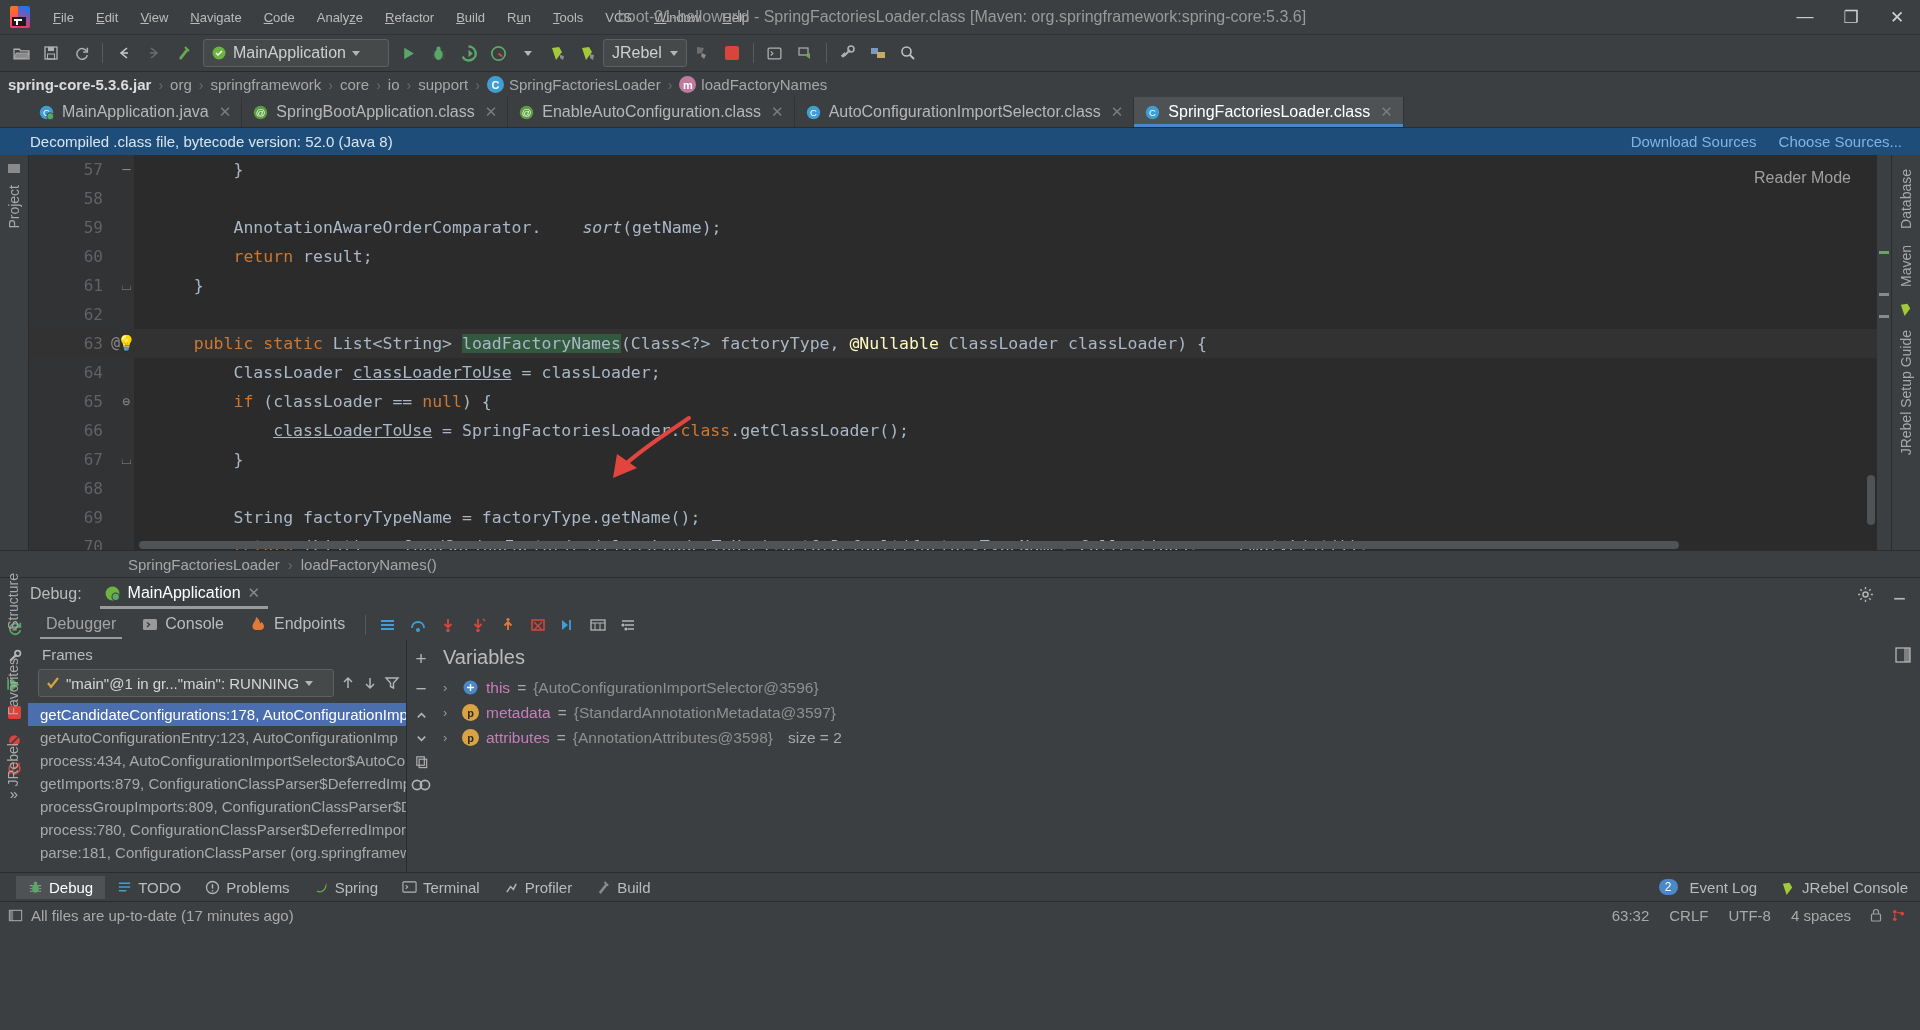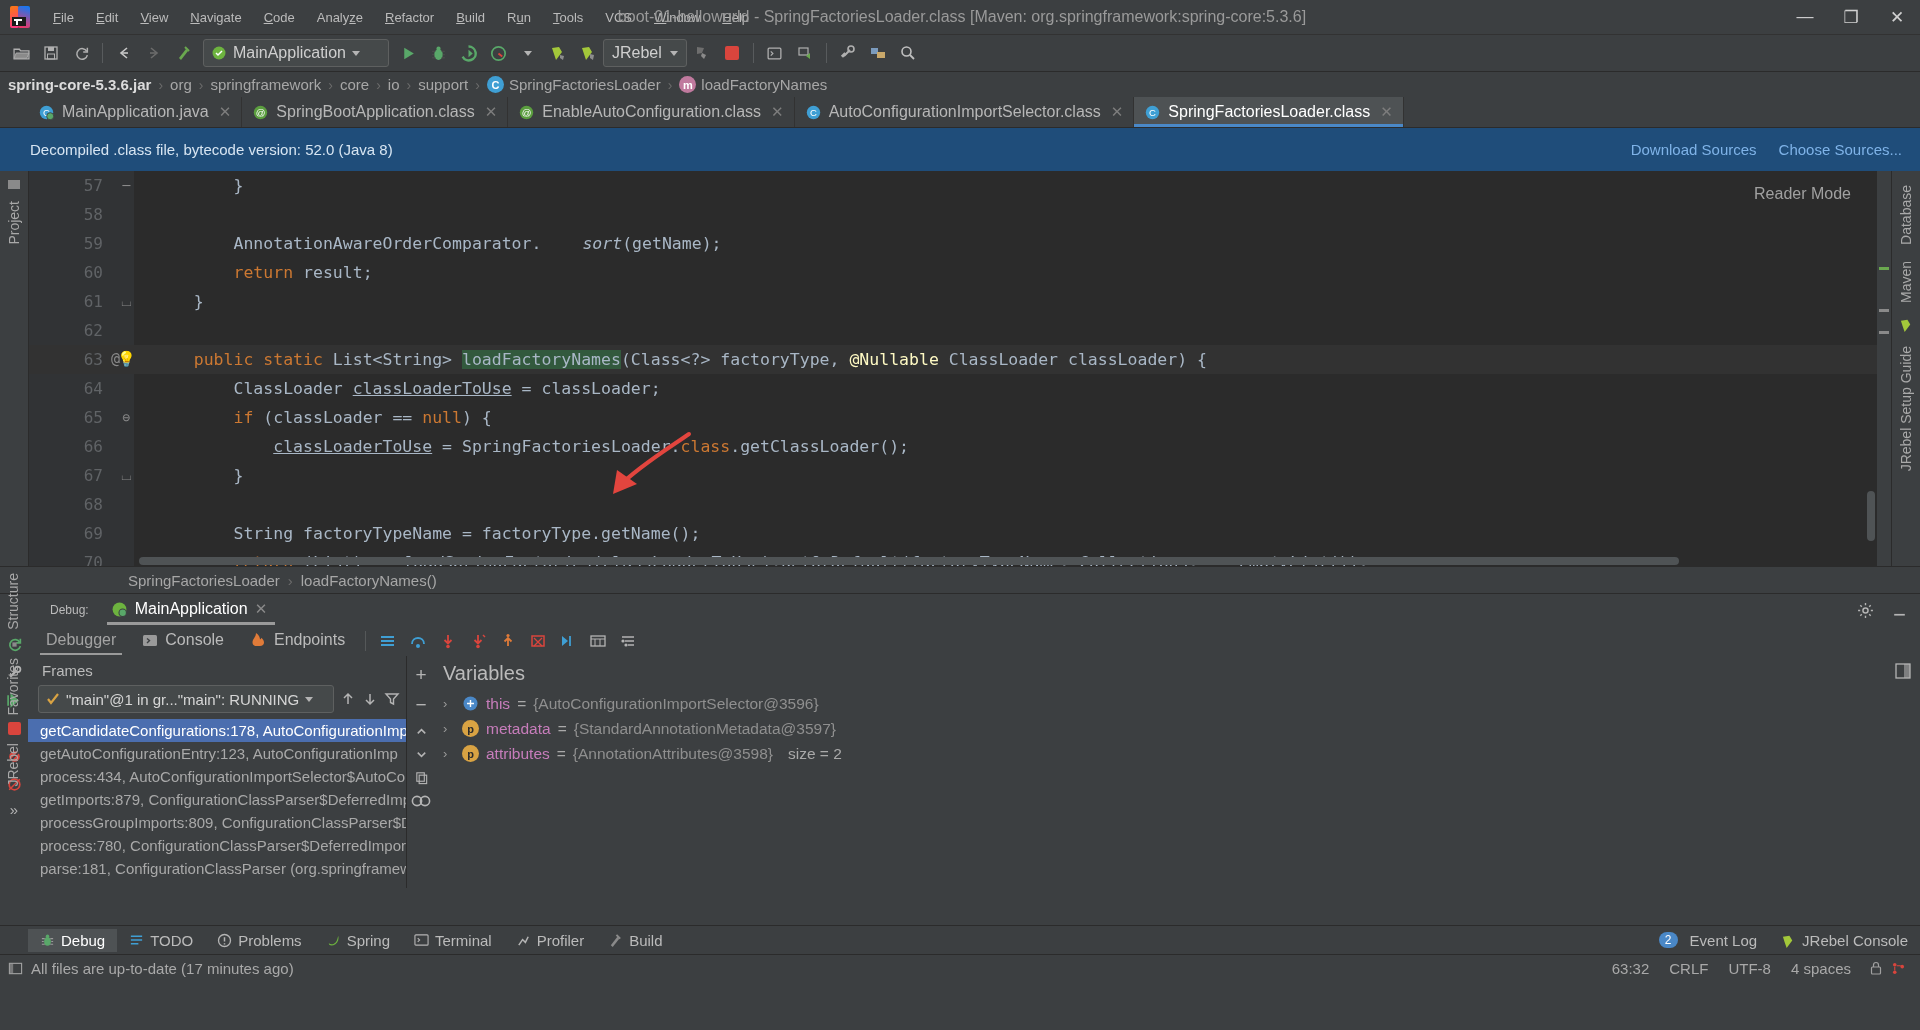--- a/index.html
+++ b/index.html
@@ -58,21 +58,21 @@
 
   
   #tabs{height:30px;background:#3c3f41;display:flex;align-items:stretch;border-bottom:1px solid #2b2b2b;padding-left:28px;}
   .tab{display:flex;align-items:center;gap:7px;padding:0 10px;font-size:16px;color:#b7b7b7;position:relative;
        border-right:1px solid #323232;white-space:nowrap;}
   .tab.active{background:#4e5254;color:#ffffff;}
   .tab.active:after{content:"";position:absolute;left:0;right:0;bottom:0;height:3px;background:#4a88c7;}
   .tab .x{color:#7d7d7d;font-size:15px;margin-left:3px;}
 
   
-  #banner{height:43px;background:#1f4d7a;display:flex;align-items:center;padding:0 0 0 30px;font-size:15px;color:#d7e5f2;}
+  #banner{height:27px;background:#1f4d7a;display:flex;align-items:center;padding:0 0 0 30px;font-size:15px;color:#d7e5f2;}
   #banner .links{margin-left:auto;display:flex;gap:22px;padding-right:18px;}
   #banner .links a{color:#7fb3e8;text-decoration:none;font-size:15px;}
 
   
   #editor-wrap{display:flex;height:395px;background:#2b2b2b;position:relative;}
   #left-strip{width:28px;background:#3c3f41;display:flex;flex-direction:column;align-items:center;
               padding-top:6px;border-right:1px solid #2b2b2b;flex:none;}
   .vtext{writing-mode:vertical-rl;transform:rotate(180deg);font-size:14px;color:#a9a9a9;margin:8px 0;white-space:nowrap;}
   #right-strip{width:28px;background:#3c3f41;display:flex;flex-direction:column;align-items:center;
                padding-top:6px;border-left:1px solid #2b2b2b;flex:none;}
@@ -96,21 +96,21 @@
   .hscroll{position:absolute;left:110px;bottom:1px;height:8px;background:#4f5355;border-radius:4px;}
   .vscroll{position:absolute;right:16px;top:320px;width:8px;height:50px;background:#4f5355;border-radius:4px;}
 
   
   #editor-crumb{height:26px;background:#3c3f41;display:flex;align-items:center;padding-left:128px;
                 font-size:15px;color:#a7a7a7;border-top:1px solid #2b2b2b;}
   #editor-crumb .sep{margin:0 8px;color:#6b6b6b;}
 
   
   #debug-header{height:32px;background:#3c3f41;display:flex;align-items:center;padding-left:30px;border-top:1px solid #2b2b2b;}
-  #debug-header .lbl{font-size:12px;color:#bbbbbb;margin-right:18px;margin-left:20px;}
+  #debug-header .lbl{font-size:16px;color:#bbbbbb;margin-right:18px;}
   .dbg-tab{display:flex;align-items:center;gap:7px;font-size:16px;color:#ffffff;position:relative;padding:5px 8px 7px 4px;}
   .dbg-tab:after{content:"";position:absolute;left:0;right:0;bottom:0;height:3px;background:#9a9a9a;}
   #debug-header .spacer{flex:1;}
   .hdr-ico{width:26px;height:26px;display:flex;align-items:center;justify-content:center;margin-right:8px;color:#b4b4b4;}
 
   
   #debug-body{display:flex;height:262px;background:#3c3f41;}
   #dbg-left-strip{width:28px;background:#3c3f41;display:flex;flex-direction:column;align-items:center;padding-top:4px;flex:none;}
   #dbg-main{flex:1;display:flex;flex-direction:column;min-width:0;}
   #dbg-tabsrow{height:30px;display:flex;align-items:center;gap:2px;padding-left:6px;}
@@ -136,21 +136,21 @@
   .varrow{display:flex;align-items:center;height:25px;font-size:15.5px;padding-left:8px;gap:7px;white-space:nowrap;}
   .arrw{color:#9a9a9a;font-size:13px;width:12px;}
   .vicon{width:17px;height:17px;border-radius:50%;display:flex;align-items:center;justify-content:center;
          font-size:11px;font-weight:bold;color:#2b2b2b;flex:none;}
   .vname{color:#c77dbb;}
   .veq{color:#a9a9a9;}
   .vval{color:#8f8f8f;}
   .vsize{color:#a9a9a9;}
 
   
-  #bottom-tabs{height:28px;background:#3c3f41;display:flex;align-items:center;padding-left:28px;border-top:1px solid #2b2b2b;margin-top:37px;}
+  #bottom-tabs{height:28px;background:#3c3f41;display:flex;align-items:center;padding-left:16px;border-top:1px solid #2b2b2b;}
   .btab{display:flex;align-items:center;gap:6px;font-size:15px;color:#bbbbbb;padding:3px 12px;}
   .btab.sel{background:#4e5254;color:#ffffff;}
   #bottom-tabs .spacer{flex:1;}
 
   
   #statusbar{height:26px;background:#3c3f41;display:flex;align-items:center;padding:0 8px;font-size:15px;color:#a9a9a9;border-top:1px solid #2b2b2b;}
   #statusbar .spacer{flex:1;}
   .sbitem{padding:0 10px;white-space:nowrap;}
   .badge{background:#4a88c7;color:#fff;border-radius:8px;font-size:12px;padding:1px 6px;margin-right:6px;}
 

